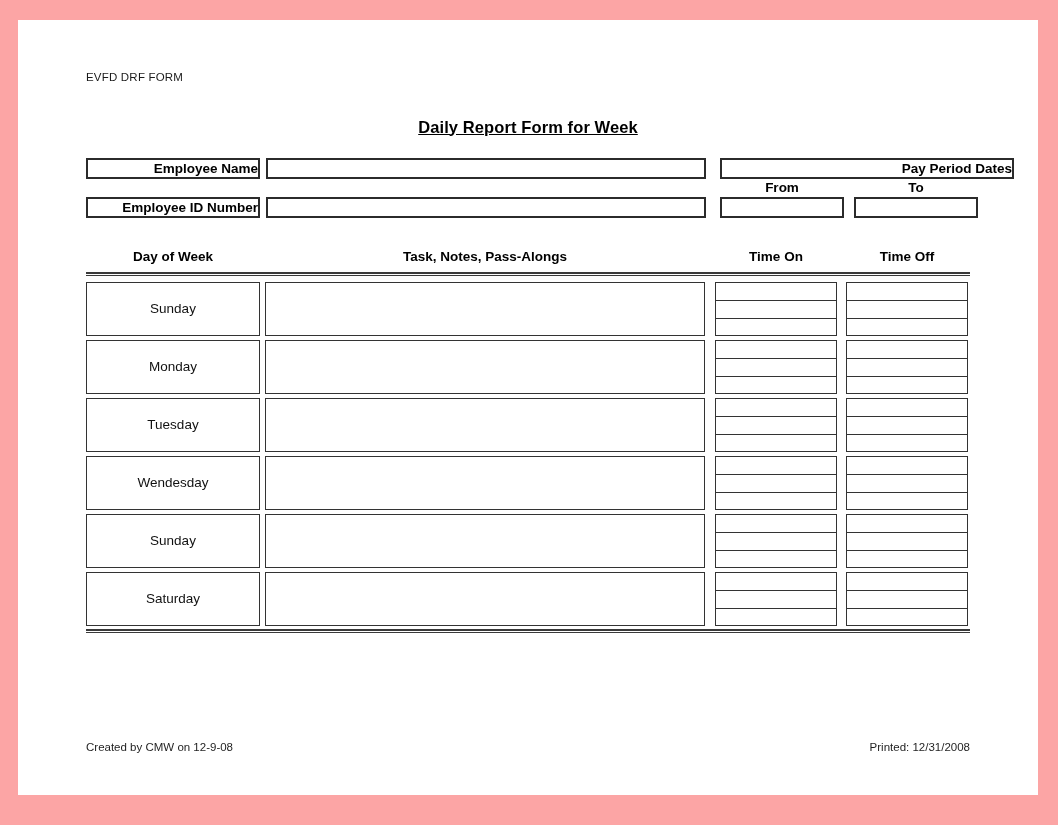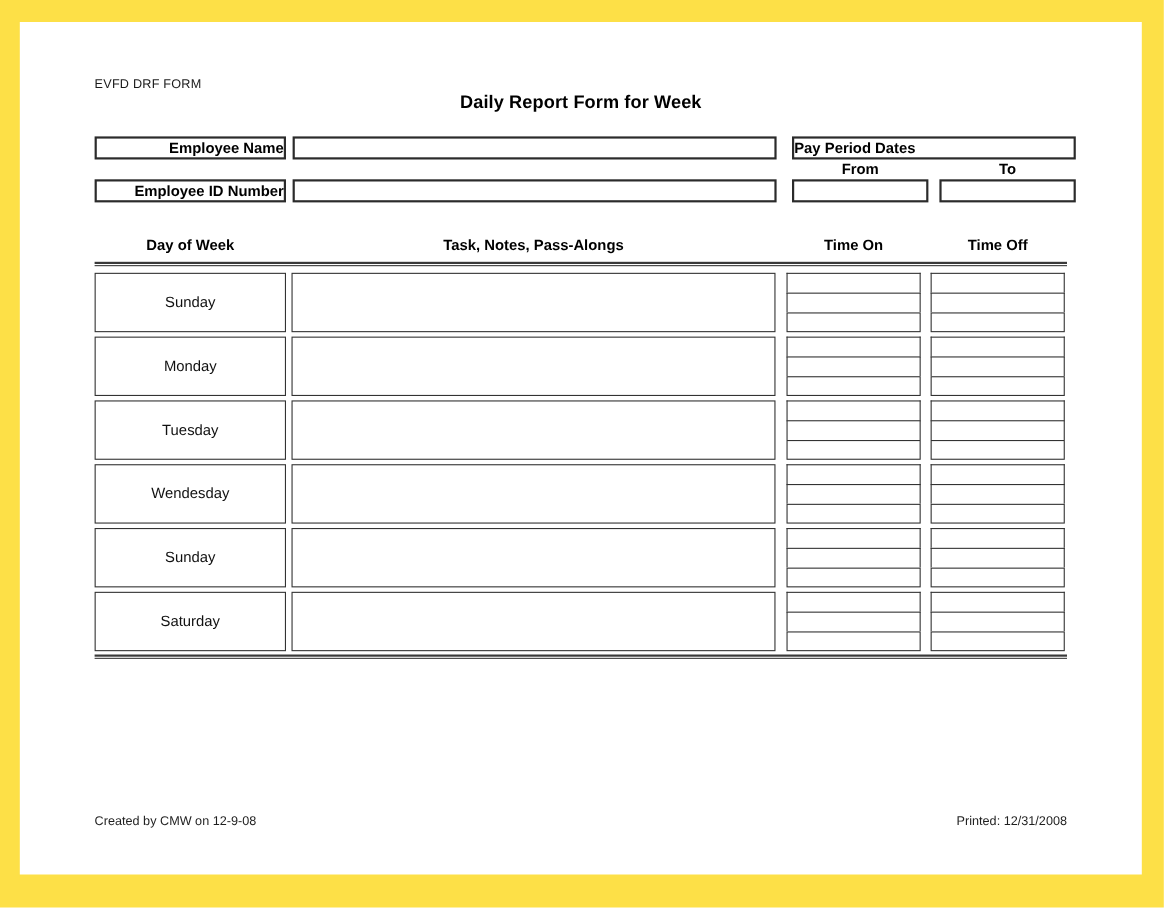--- a/index.html
+++ b/index.html
@@ -13,21 +13,21 @@
     height: 825px;
     font-family: "Liberation Sans", sans-serif;
     overflow: hidden;
   }
 
   
   #page-frame {
     position: relative;
     width: 1058px;
     height: 825px;
-    background: #fde047;
+    background: #fca5a5;
     padding: 20px 20px 30px 18px;
   }
   #sheet {
     position: relative;
     width: 100%;
     height: 100%;
     background: #ffffff;
     padding: 52px 68px 0 68px;
   }
 
@@ -38,21 +38,23 @@
     letter-spacing: .2px;
     line-height: 1;
   }
 
   
   .doc-title {
     text-align: center;
     font-size: 16.5px;
     font-weight: bold;
     color: #000;
+    margin-top: 34px;
     letter-spacing: .1px;
+    text-decoration: underline;
   }
 
   
   .id-block {
     position: relative;
     margin-top: 21px;
     height: 62px;
   }
   .boxed {
     border: 2px solid #2b2b2b;
@@ -71,22 +73,22 @@
   }
   .val-box { position: absolute; }
 
   .lbl-name   { left: 0px;   top: 0px;  width: 174px; }
   .val-name   { left: 180px; top: 0px;  width: 440px; }
   .lbl-id     { left: 0px;   top: 39px; width: 174px; }
   .val-id     { left: 180px; top: 39px; width: 440px; }
 
   .pp-title {
     position: absolute;
-    left: 634px; top: 0px; width: 258px;
-    text-align: left;
+    left: 634px; top: 0px; width: 294px;
+    text-align: right;
     font-size: 13.5px;
     font-weight: bold;
     color: #000;
   }
   .pp-sub {
     position: absolute;
     top: 22px;
     font-size: 13.5px;
     font-weight: bold;
     color: #000;

